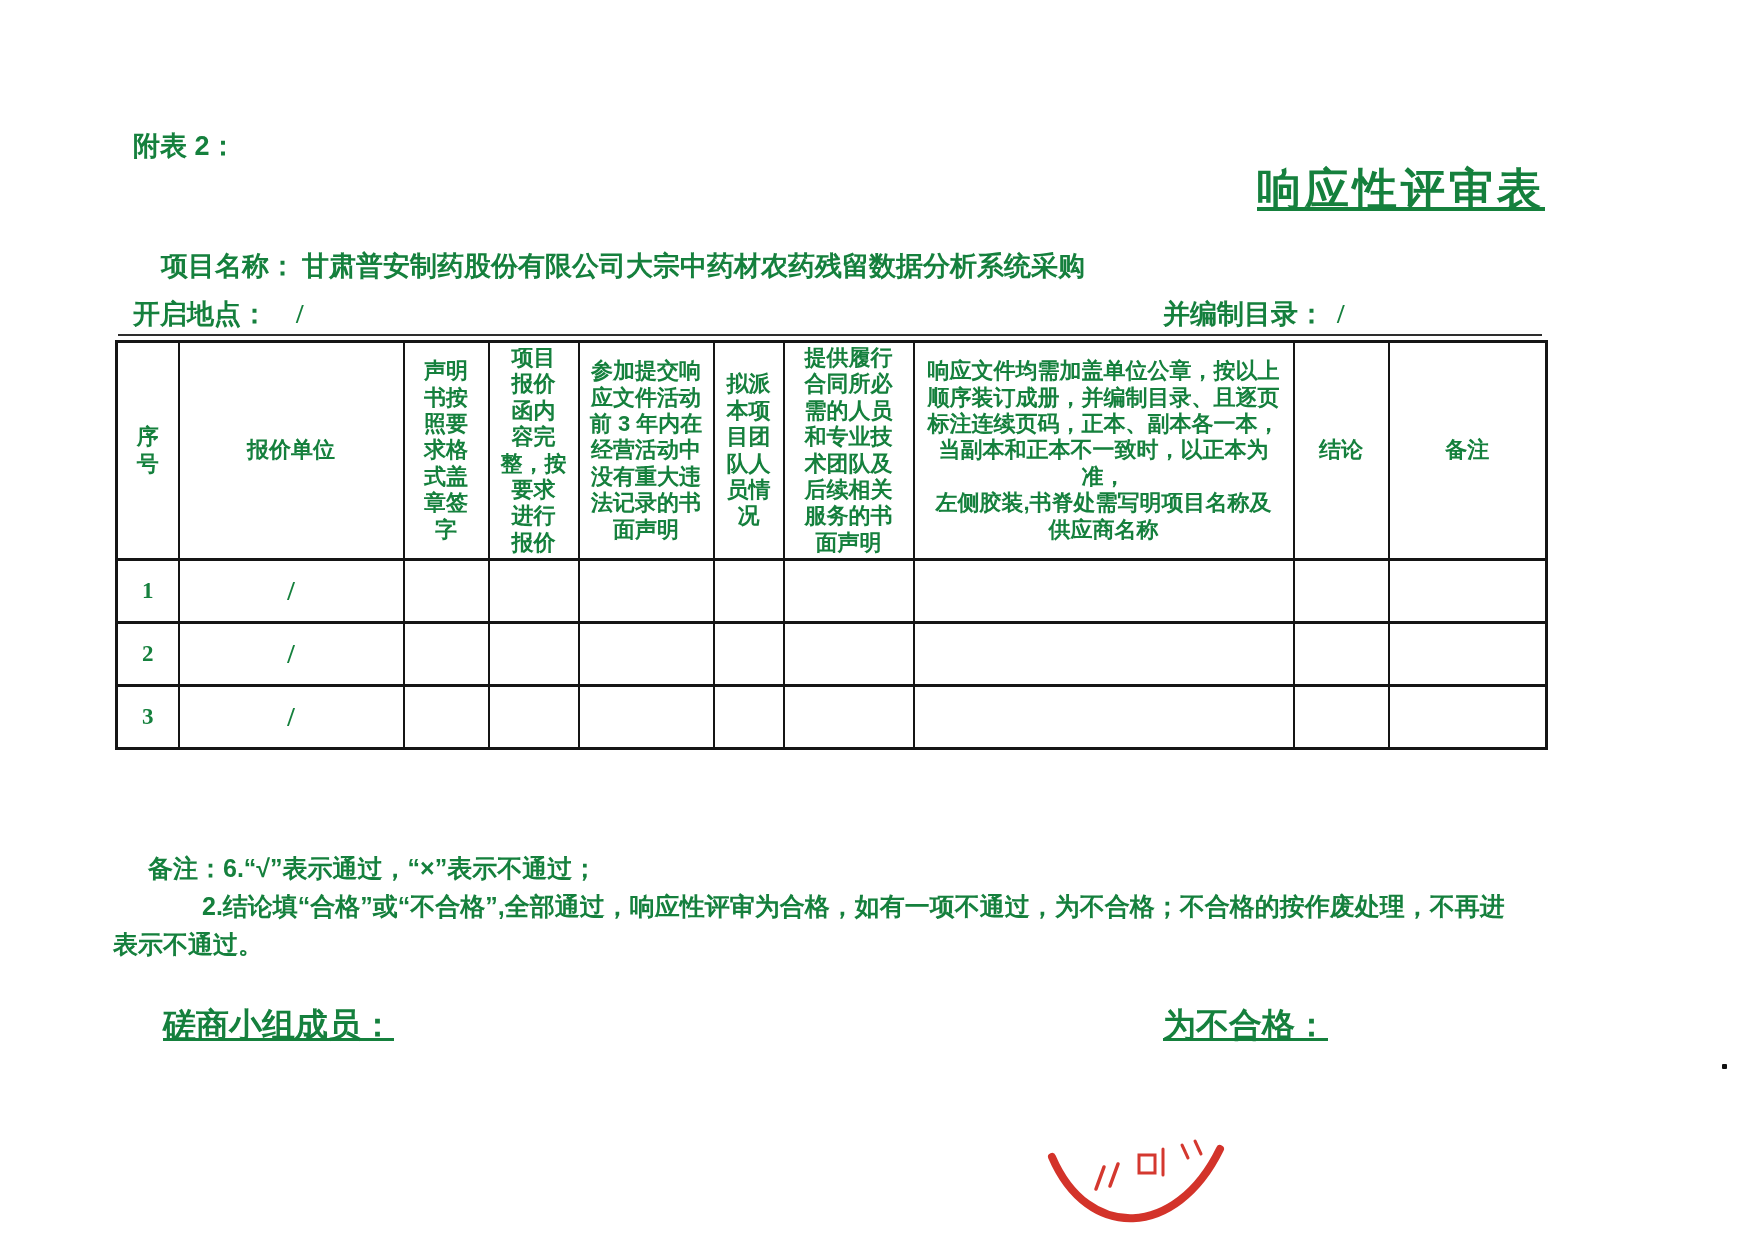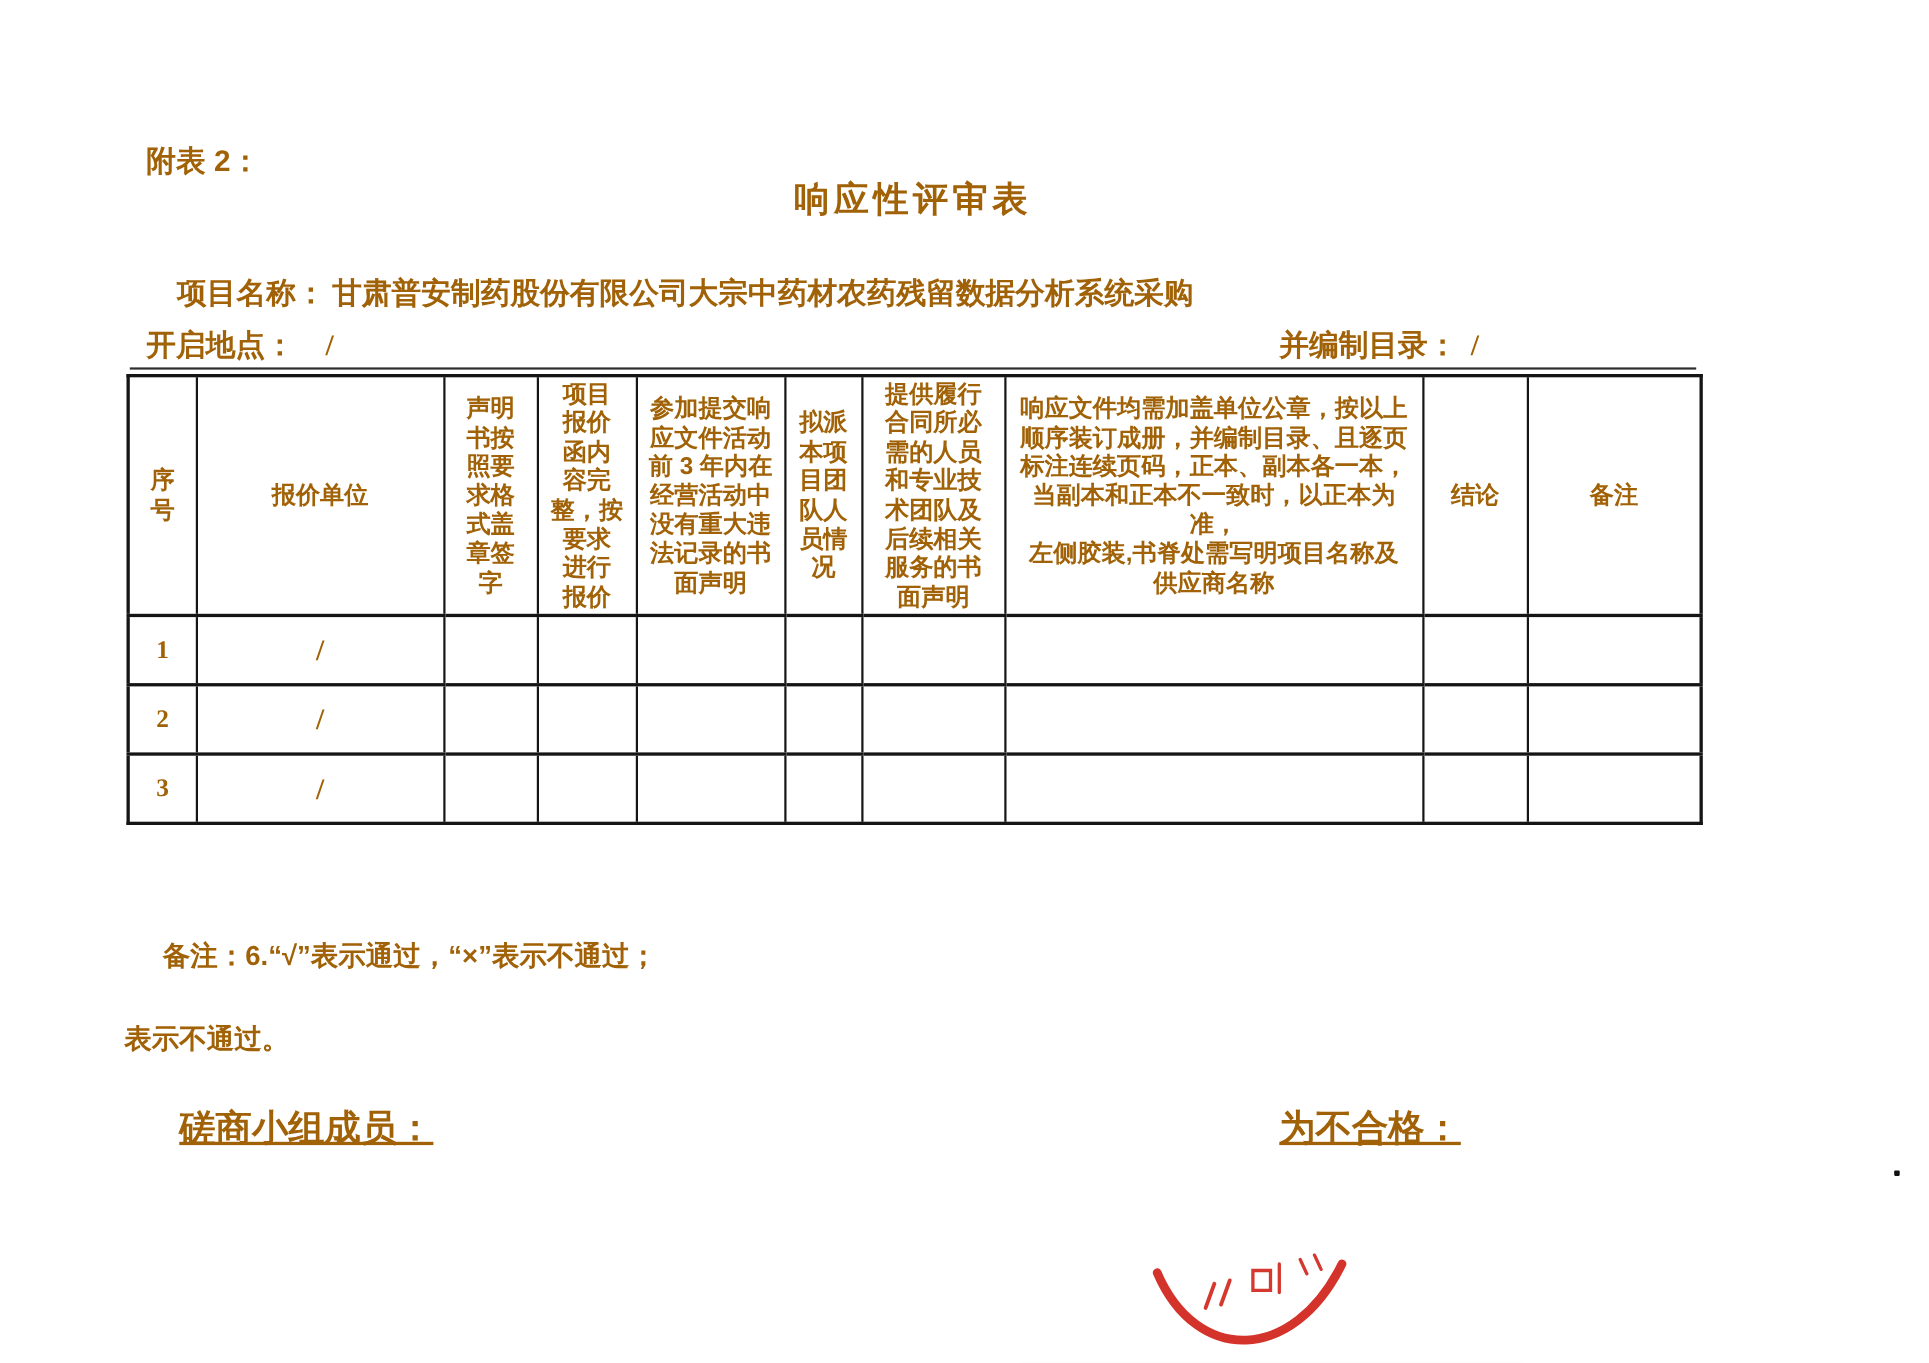--- a/index.html
+++ b/index.html
@@ -1,27 +1,27 @@
 <!DOCTYPE html>
 <html><head>
 <meta charset="utf-8">
 <style>
   html,body{margin:0;padding:0;background:#e8e8e8;}
   .page{
     position:relative;
     width:1754px;height:1239px;
     background:#ffffff;
     font-family:"Liberation Sans", sans-serif;
-    color:#a16207;
+    color:#15803d;
     overflow:hidden;
   }
   .abs{position:absolute;}
   .attachment{left:133px;top:128px;font-size:27px;font-weight:700;}
-  .doc-title{left:115px;top:160px;width:1430px;text-align:center;
-    font-size:32px;font-weight:700;letter-spacing:4px;}
+  .doc-title{left:115px;top:160px;width:1430px;text-align:right;
+    font-size:44px;font-weight:700;letter-spacing:4px;text-decoration:underline;}
   .project-line{left:133px;top:248px;font-size:27px;font-weight:700;margin-left:28px;}
   .project-line .val{margin-left:6px;}
   .open-left{left:133px;top:296px;font-size:27px;font-weight:700;}
   .open-left .val{margin-left:28px;font-family:"Liberation Serif",serif;}
   .open-right{left:1163px;top:296px;font-size:27px;font-weight:700;}
   .open-right .val{margin-left:12px;font-family:"Liberation Serif",serif;}
 
   .topline{left:118px;top:334px;width:1424px;height:2px;background:#2e2e2e;}
 
   table.review{
@@ -179,20 +179,21 @@
         <td></td>
         <td></td>
         <td></td>
         <td></td>
         <td></td>
       </tr>
     </tbody>
   </table>
 
   <div class="abs note note1">备注：6.“√”表示通过，“×”表示不通过；</div>
+  <div class="abs note note2">2.结论填“合格”或“不合格”,全部通过，响应性评审为合格，如有一项不通过，为不合格；不合格的按作废处理，不再进</div>
   <div class="abs note note3">表示不通过。</div>
 
   <div class="abs sign sign-left">磋商小组成员：</div>
   <div class="abs sign sign-right">为不合格：</div>
 
   <svg class="abs stamp" viewBox="0 0 196 116" xmlns="http://www.w3.org/2000/svg">
     <path d="M 14 34 C 50 118, 138 116, 182 26" fill="none" stroke="#cf2218" stroke-width="8" stroke-linecap="round" opacity="0.92"></path>
     <path d="M 66 44 l -8 22 M 80 41 l -8 22" fill="none" stroke="#cf2218" stroke-width="3.5" stroke-linecap="round" opacity="0.9"></path>
     <path d="M 101 32 h 16 v 18 h -16 z M 125 26 v 26" fill="none" stroke="#cf2218" stroke-width="3" stroke-linecap="round" opacity="0.9"></path>
     <path d="M 144 22 l 6 13 M 157 18 l 6 13" fill="none" stroke="#cf2218" stroke-width="3" stroke-linecap="round" opacity="0.9"></path>

